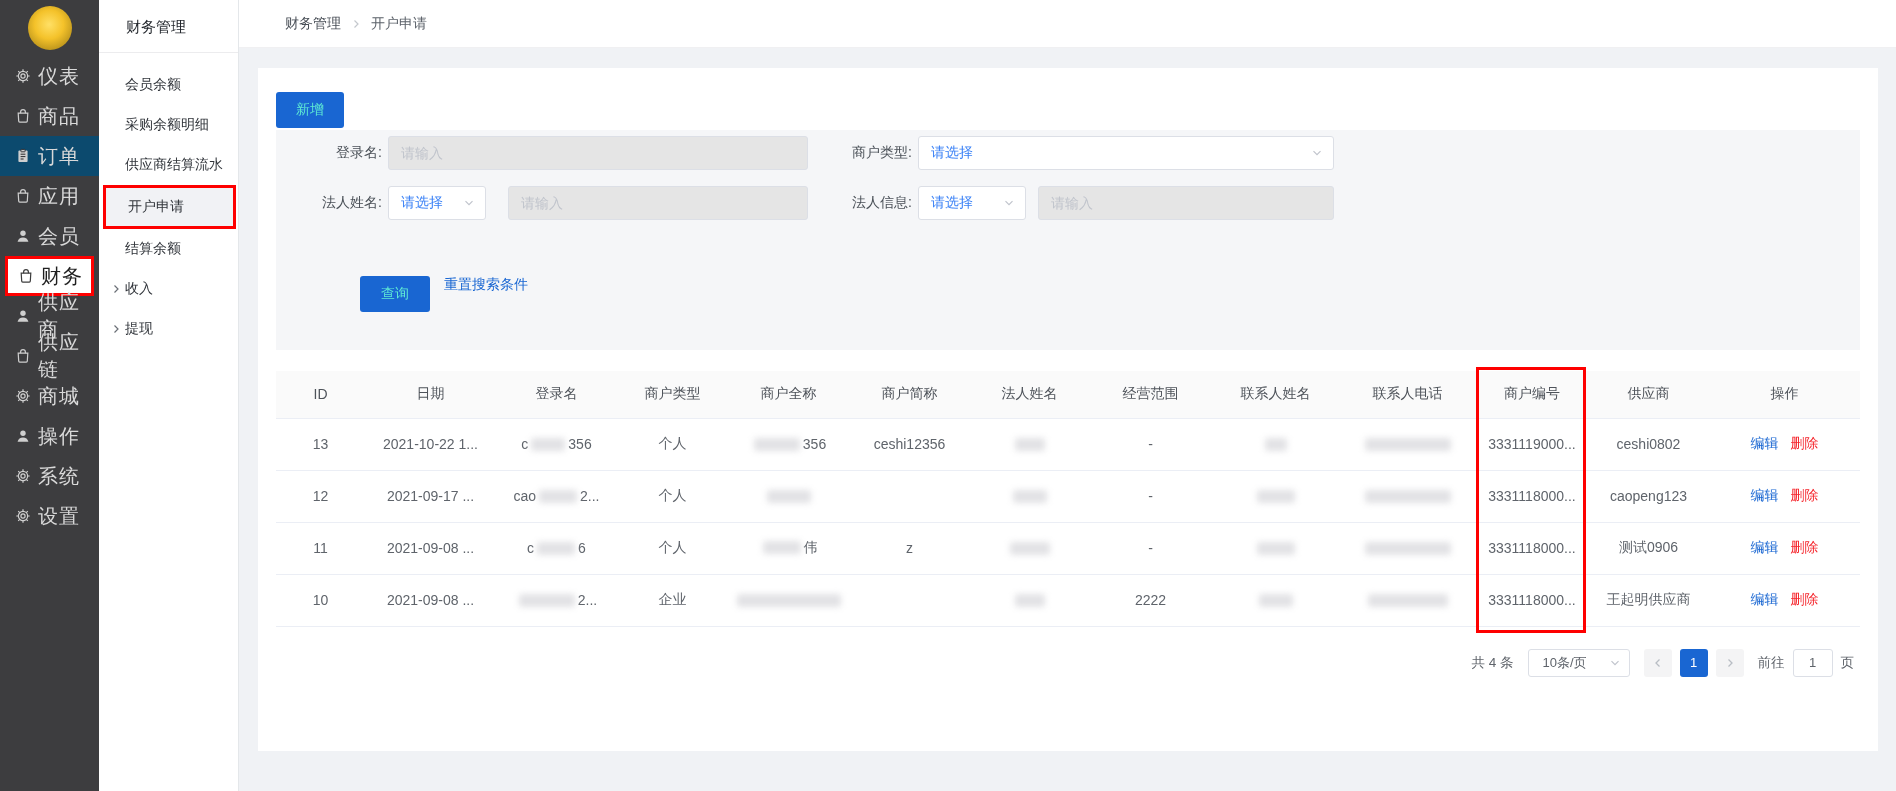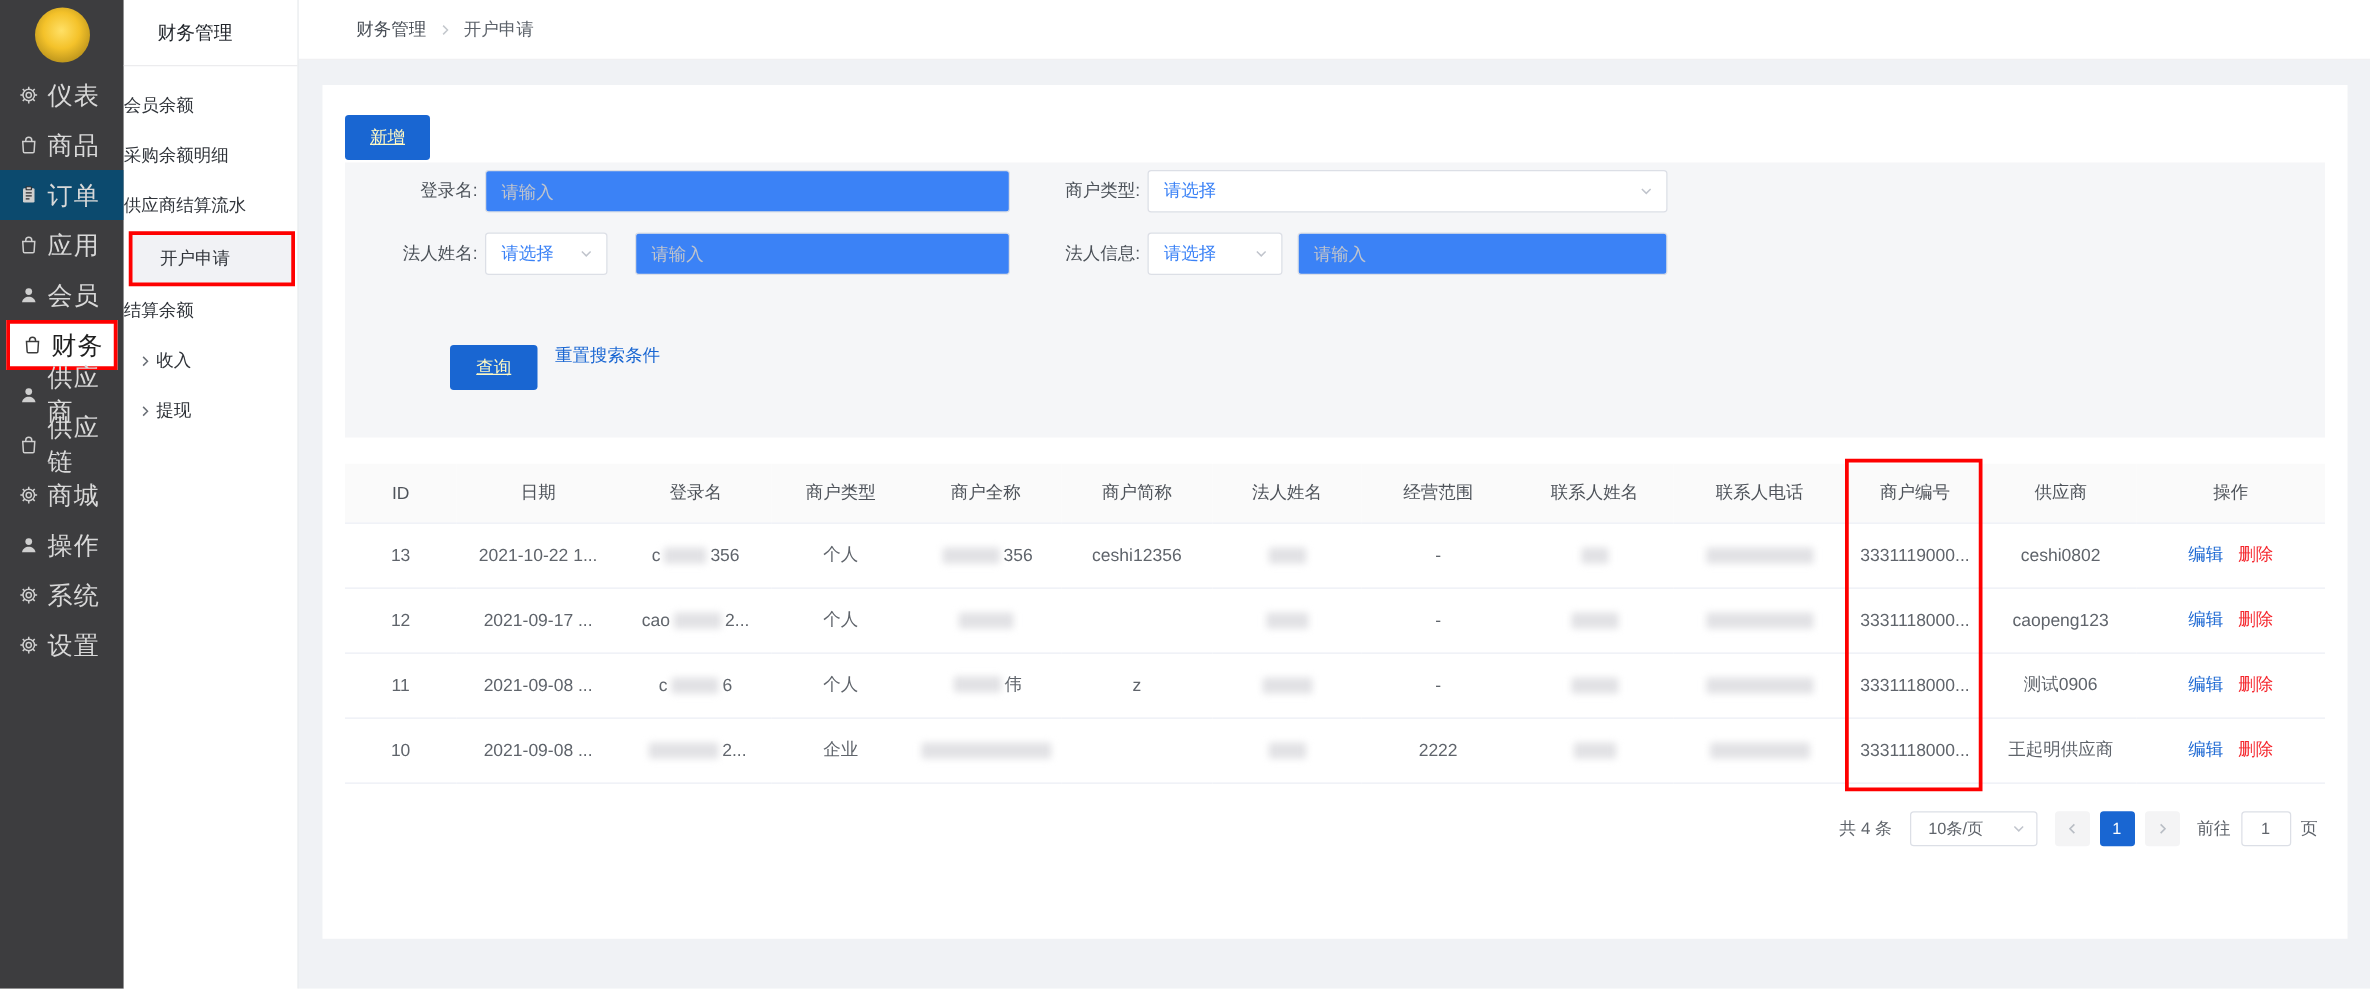--- a/index.html
+++ b/index.html
@@ -19,21 +19,21 @@
   .side-item.active { background:#0c4a6e; }
   .side-item.annotated { background:#ffffff; color:#1f1f1f; margin:0 5px; padding-left:10px;
     border:3px solid #fe0000; }
   .side-item.annotated .side-icon { color:#3c3c3c; }
 
   
   .submenu { width:140px; height:791px; background:#fff; border-right:1px solid #e4e7ea; flex:0 0 140px; }
   .submenu-title { height:53px; line-height:53px; padding-left:27px; font-size:15px; color:#1f2329;
     border-bottom:1px solid #ececee; }
   .submenu-nav { padding-top:12px; }
-  .sub-item { height:40px; display:flex; align-items:center; font-size:14px;
+  .sub-item { height:40px; display:flex; align-items:center; padding-left:26px; font-size:14px;
     color:#30343a; cursor:pointer; }
   .sub-item .chev { width:10px; height:10px; display:inline-flex; color:#6a6f76; margin-right:4px; }
   .sub-item.has-chev { padding-left:12px; }
   .sub-item.annotated { background:#f1f2f5; border:3px solid #fe0000; margin:0 2px 0 4px;
     padding-left:22px; height:44px; }
 
   
   .main { flex:1; display:flex; flex-direction:column; min-width:0; }
   .topbar { height:48px; background:#fff; border-bottom:1px solid #f0f0f2;
     display:flex; align-items:center; padding:0 20px 0 46px; }
@@ -46,28 +46,28 @@
   .user-menu { display:flex; align-items:center; gap:7px; cursor:pointer; }
   .avatar { width:30px; height:30px; border-radius:50%;
     background: radial-gradient(circle at 45% 38%, #fdeee9 0%, #ecccc2 55%, #cda696 100%); }
   .user-name { font-size:14px; color:#3a3f45; }
   .user-chev { display:inline-flex; color:#8a8f96; }
 
   .content { flex:1; background:#f0f2f5; padding:20px 18px 0 19px; height:743px; }
   .card { background:#fff; min-height:683px; padding:24px 18px 24px 18px; }
 
   .btn { border:none; cursor:pointer; font-size:14px; border-radius:3px; }
-  .btn-primary { background:#1966d2; color:#fef9c3; height:36px; padding:0 20px;text-decoration:underline; }
+  .btn-primary { background:#1966d2; color:#5eead4; height:36px; padding:0 20px; }
 
   
   .search-panel { margin-top:2px; background:#f5f6f8; padding:6px 16px 38px 16px; }
   .form-grid { display:grid; grid-template-columns:96px 420px 110px 416px; row-gap:16px; align-items:center; }
   .f-label { text-align:right; padding-right:6px; font-size:14px; color:#4b5158; }
   .f-field { display:flex; align-items:center; }
-  .t-input { height:34px; border:1px solid #dcdfe6; border-radius:3px; background:#3b82f6; padding:0 12px;
+  .t-input { height:34px; border:1px solid #dcdfe6; border-radius:3px; background:#e5e5e5; padding:0 12px;
     font-size:14px; color:#333; width:100%; outline:none; font-family:inherit; }
   .t-input::placeholder { color:#c0c4cc; }
   .f-select { height:34px; border:1px solid #dcdfe6; border-radius:3px; background:#fff; display:flex;
     align-items:center; padding:0 10px 0 12px; cursor:pointer; }
   .f-select .ph { color:#3b82f6; font-size:14px; flex:1; white-space:nowrap; overflow:hidden; }
   .f-select .sel-chev { display:inline-flex; color:#c0c4cc; margin-left:6px; }
   .form-actions { margin-top:56px; margin-left:68px; display:flex; gap:14px; }
   .btn-query { width:70px; height:36px; }
   .reset-link { color:#1966d2; font-size:14px; text-decoration:none; cursor:pointer; }
 

